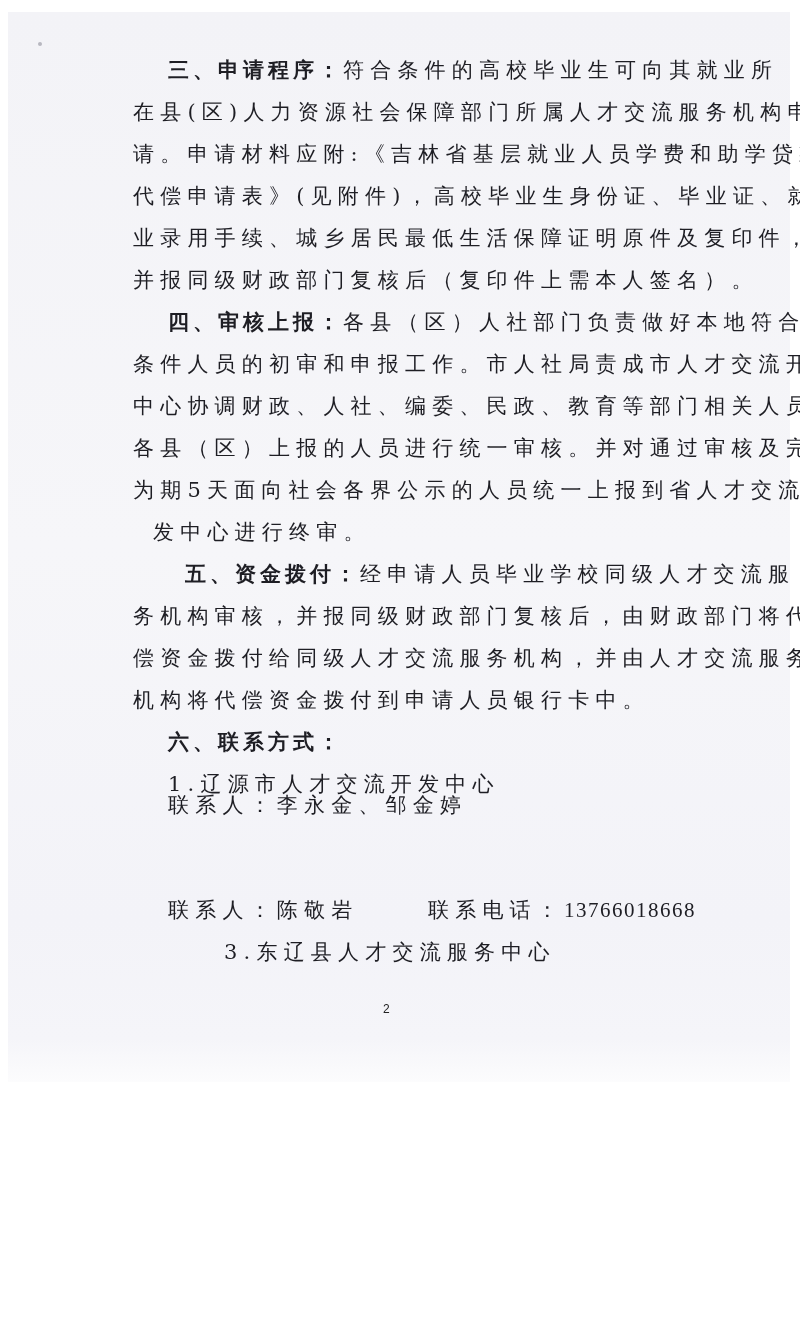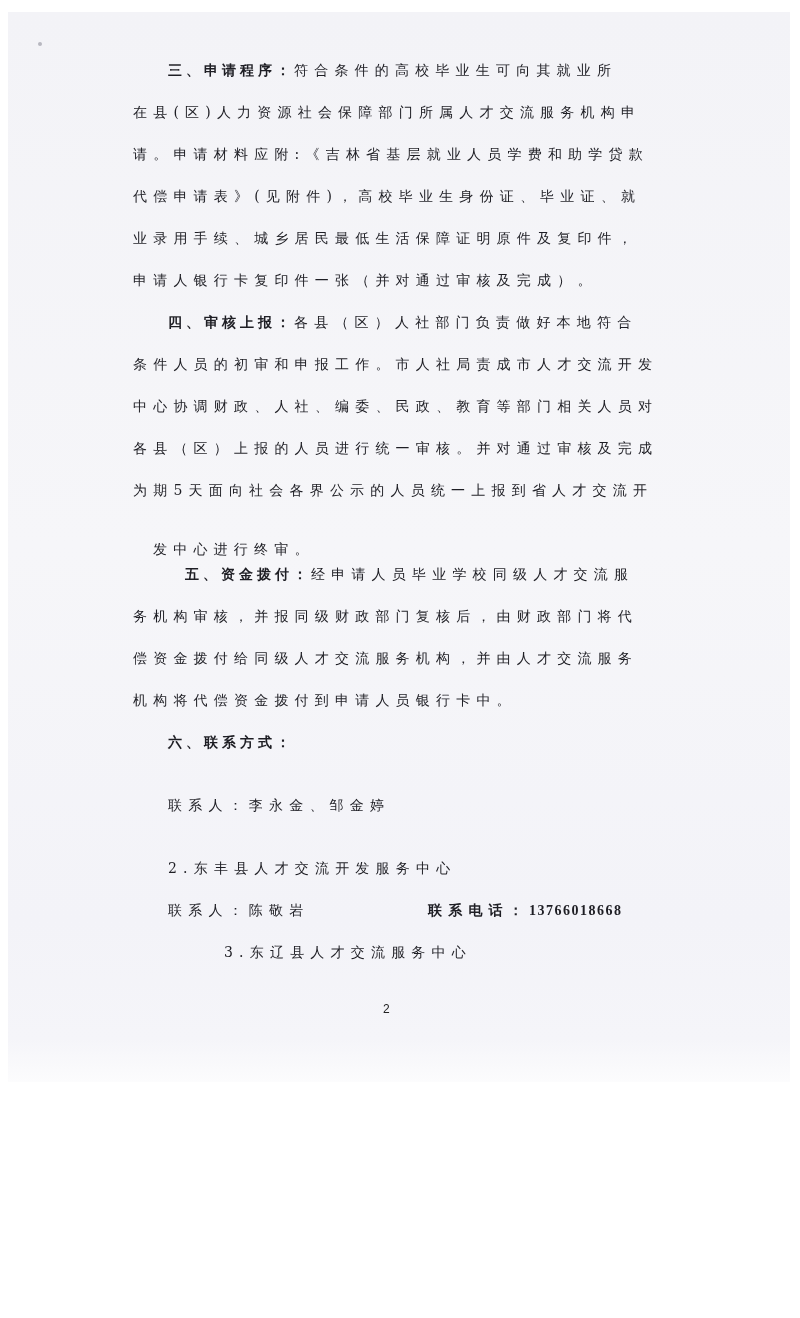--- a/index.html
+++ b/index.html
@@ -23,21 +23,21 @@
     right: 12px;
     width: auto;
     height: 1070px;
     background: linear-gradient(180deg, #f3f3f7 0%, #f6f6f9 50%, #f3f3f8 85%, #f5f5f9 96%, #fcfcfd 100%);
   }
 
   .line {
     position: absolute;
     left: 0;
     white-space: nowrap;
-    font-size: 14px;
+    font-size: 21px;
     letter-spacing: 6.2px;
     line-height: 28px;
     height: 28px;
   }
   .bold {
     font-family: "DejaVu Sans", "Liberation Sans", sans-serif;
     font-weight: bold;
     letter-spacing: 4px;
   }
   .num {
@@ -66,45 +66,45 @@
 <body>
 
 <div class="real-sheet">
   <span class="stain"></span>
 
   <div class="line" style="left: 168px; top: 56px;"><span class="bold">三、申请程序：</span><span>符合条件的高校毕业生可向其就业所</span></div>
   <div class="line" style="left: 133px; top: 98px;">在县(区)人力资源社会保障部门所属人才交流服务机构申</div>
   <div class="line" style="left: 133px; top: 140px;">请。申请材料应附:《吉林省基层就业人员学费和助学贷款</div>
   <div class="line" style="left: 133px; top: 182px;">代偿申请表》(见附件)，高校毕业生身份证、毕业证、就</div>
   <div class="line" style="left: 133px; top: 224px;">业录用手续、城乡居民最低生活保障证明原件及复印件，</div>
-  <div class="line" style="left: 133px; top: 266px;">申请人银行卡复印件一张（并对通过审核及完成）。</div>
+  <div class="line" style="left: 133px; top: 266px;">并报同级财政部门复核后（复印件上需本人签名）。</div>
 
   <div class="line" style="left: 168px; top: 308px;"><span class="bold">四、审核上报：</span><span>各县（区）人社部门负责做好本地符合</span></div>
   <div class="line" style="left: 133px; top: 350px;">条件人员的初审和申报工作。市人社局责成市人才交流开发</div>
   <div class="line" style="left: 133px; top: 392px;">中心协调财政、人社、编委、民政、教育等部门相关人员对</div>
   <div class="line" style="left: 133px; top: 434px;">各县（区）上报的人员进行统一审核。并对通过审核及完成</div>
   <div class="line" style="left: 133px; top: 476px;">为期5天面向社会各界公示的人员统一上报到省人才交流开</div>
-  <div class="line" style="left: 133px; top: 535px; margin-left: 12px;">发中心进行终审。</div>
+  <div class="line" style="left: 133px; top: 518px; margin-left: 12px;">发中心进行终审。</div>
 
   <div class="line" style="left: 168px; top: 560px; margin-left: 9px;"><span class="bold">五、资金拨付：</span><span>经申请人员毕业学校同级人才交流服</span></div>
   <div class="line" style="left: 133px; top: 602px;">务机构审核，并报同级财政部门复核后，由财政部门将代</div>
   <div class="line" style="left: 133px; top: 644px;">偿资金拨付给同级人才交流服务机构，并由人才交流服务</div>
   <div class="line" style="left: 133px; top: 686px;">机构将代偿资金拨付到申请人员银行卡中。</div>
 
   <div class="line bold" style="left: 168px; top: 728px;">六、联系方式：</div>
 
+  <div class="line" style="left: 168px; top: 770px;">1.辽源市人才交流开发中心</div>
   <div class="line" style="left: 168px; top: 791px;">
     <span>联系人：</span><span>李永金、邹金婷</span>
   </div>
 
-  <div class="line" style="left: 168px; top: 854px;">2.东丰县人才交流开发服务中心</div>
   <div class="line" style="left: 168px; top: 896px;">
     <span>联系人：</span><span>陈敬岩</span>
   </div>
-  <div class="line" style="left: 428px; top: 896px; font-weight: bold;">
+  <div class="line" style="left: 428px; top: 896px;">
     <span>联系电话：</span><span class="num">13766018668</span>
   </div>
 
   <div class="line" style="left: 168px; top: 938px; margin-left: 48px;">3.东辽县人才交流服务中心</div>
 </div>
 
 <div class="page-number" style="top:1002px;">2</div>
 
 <style>
   

